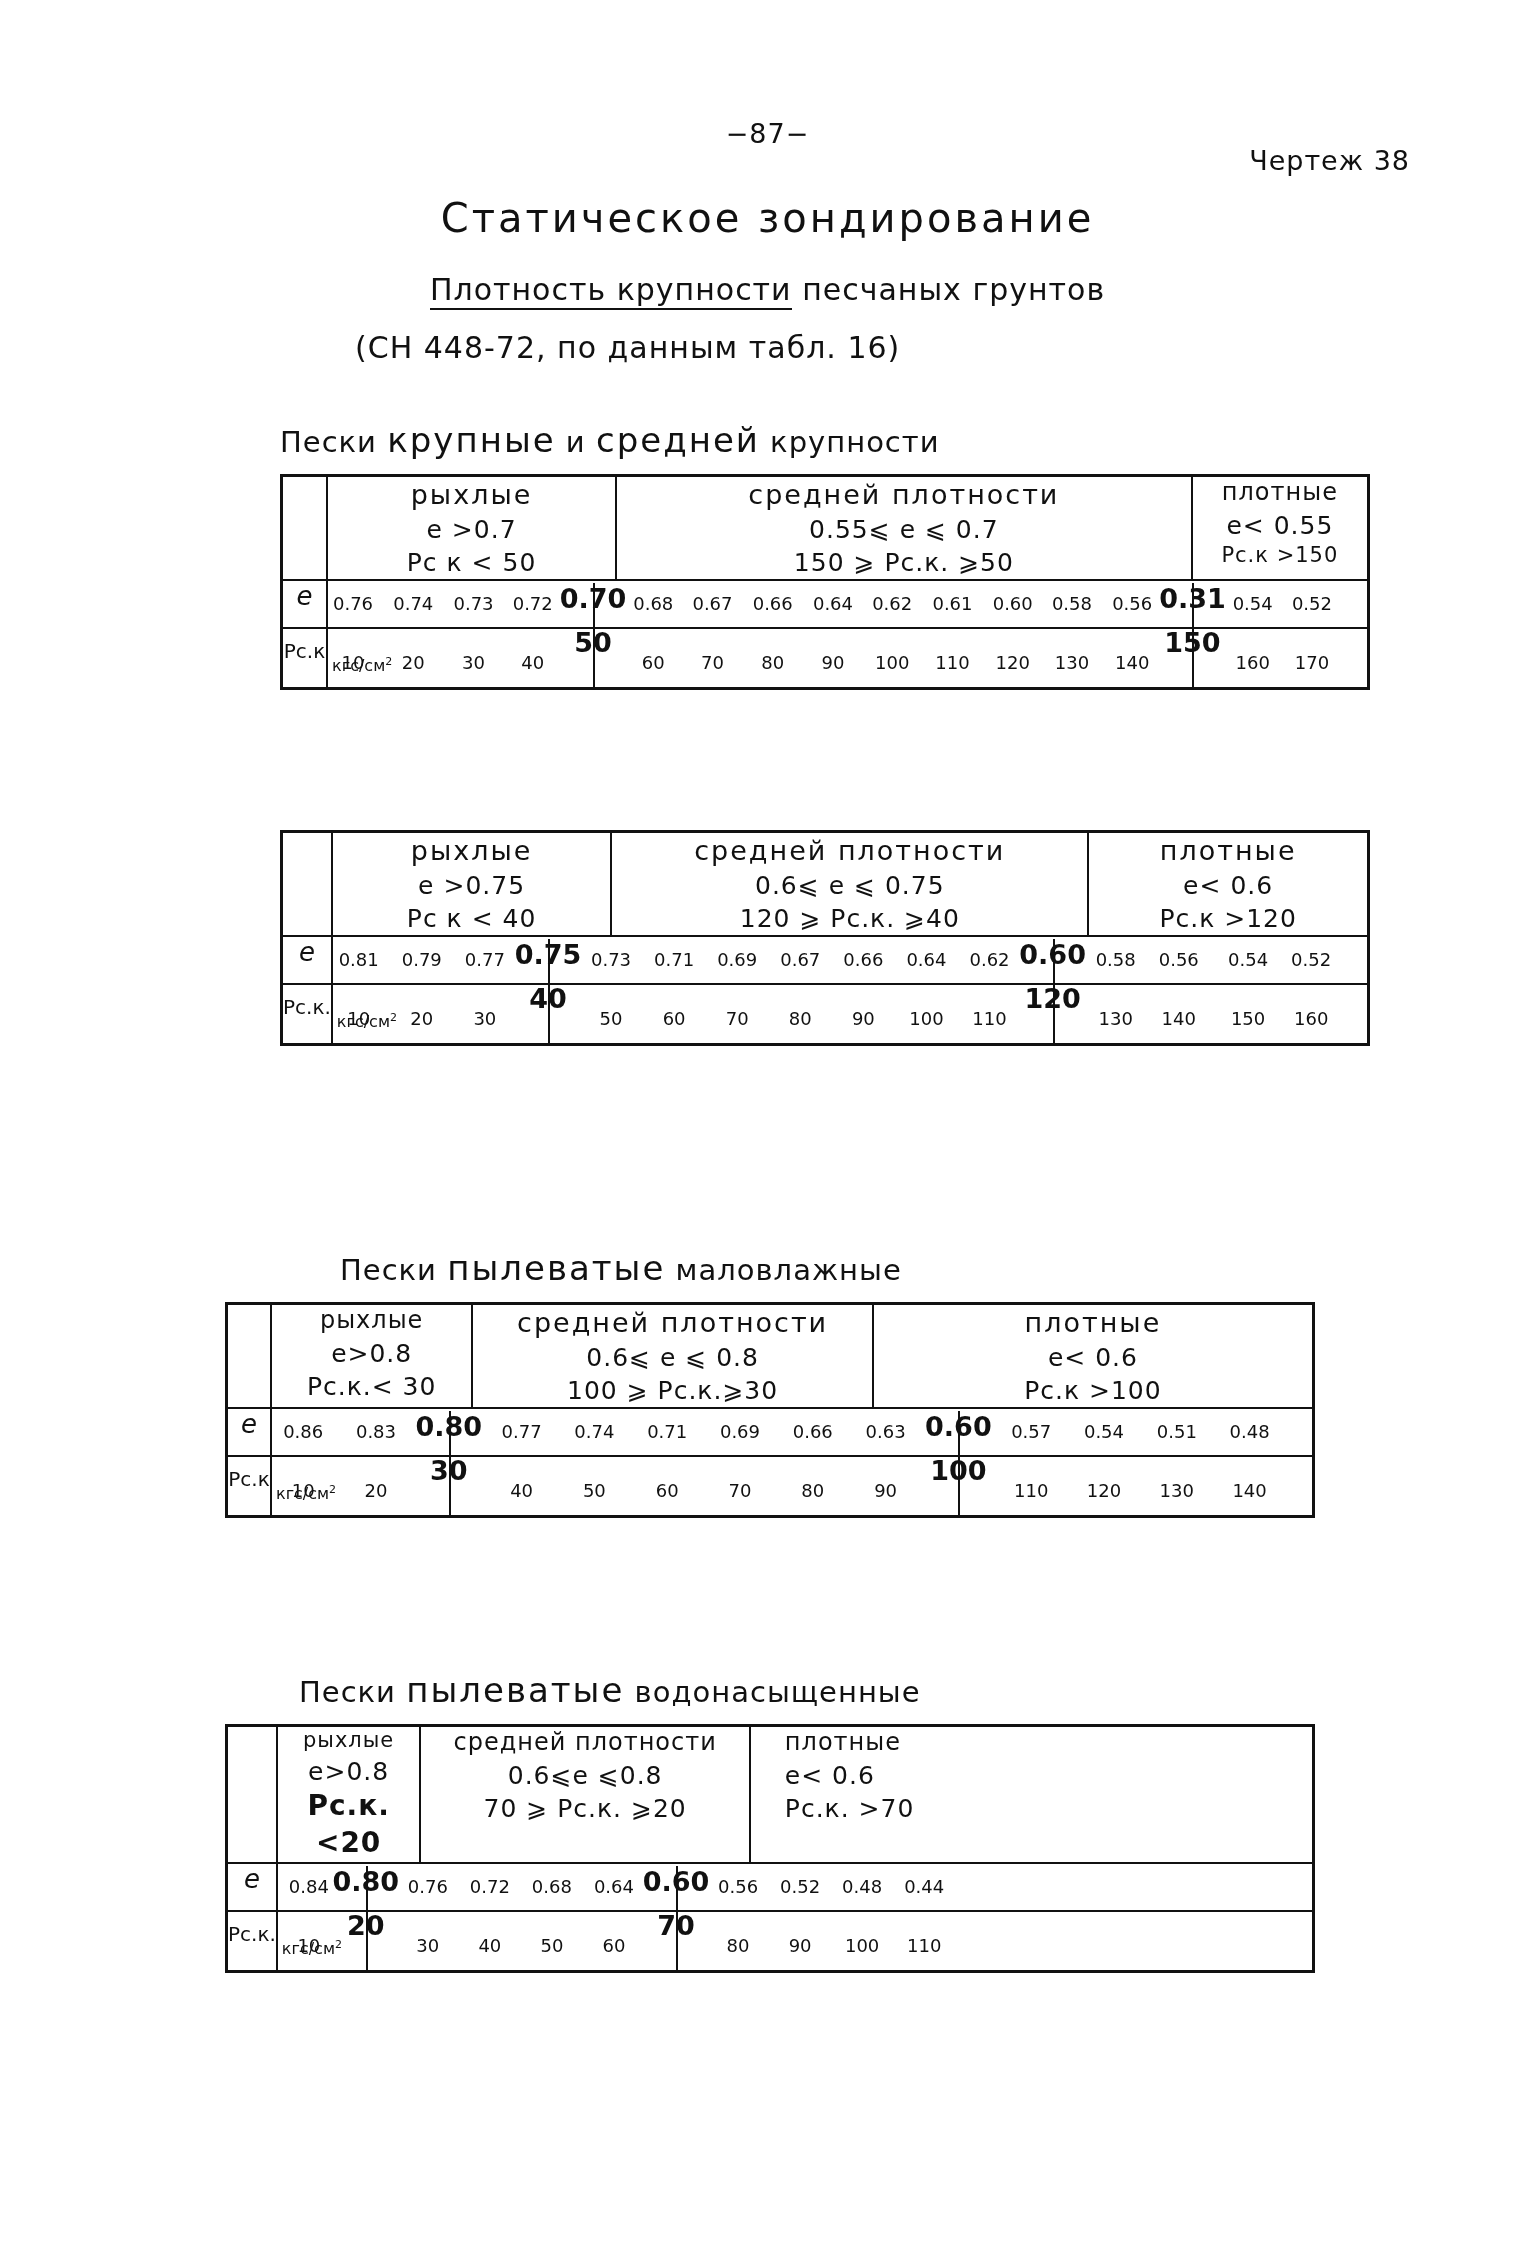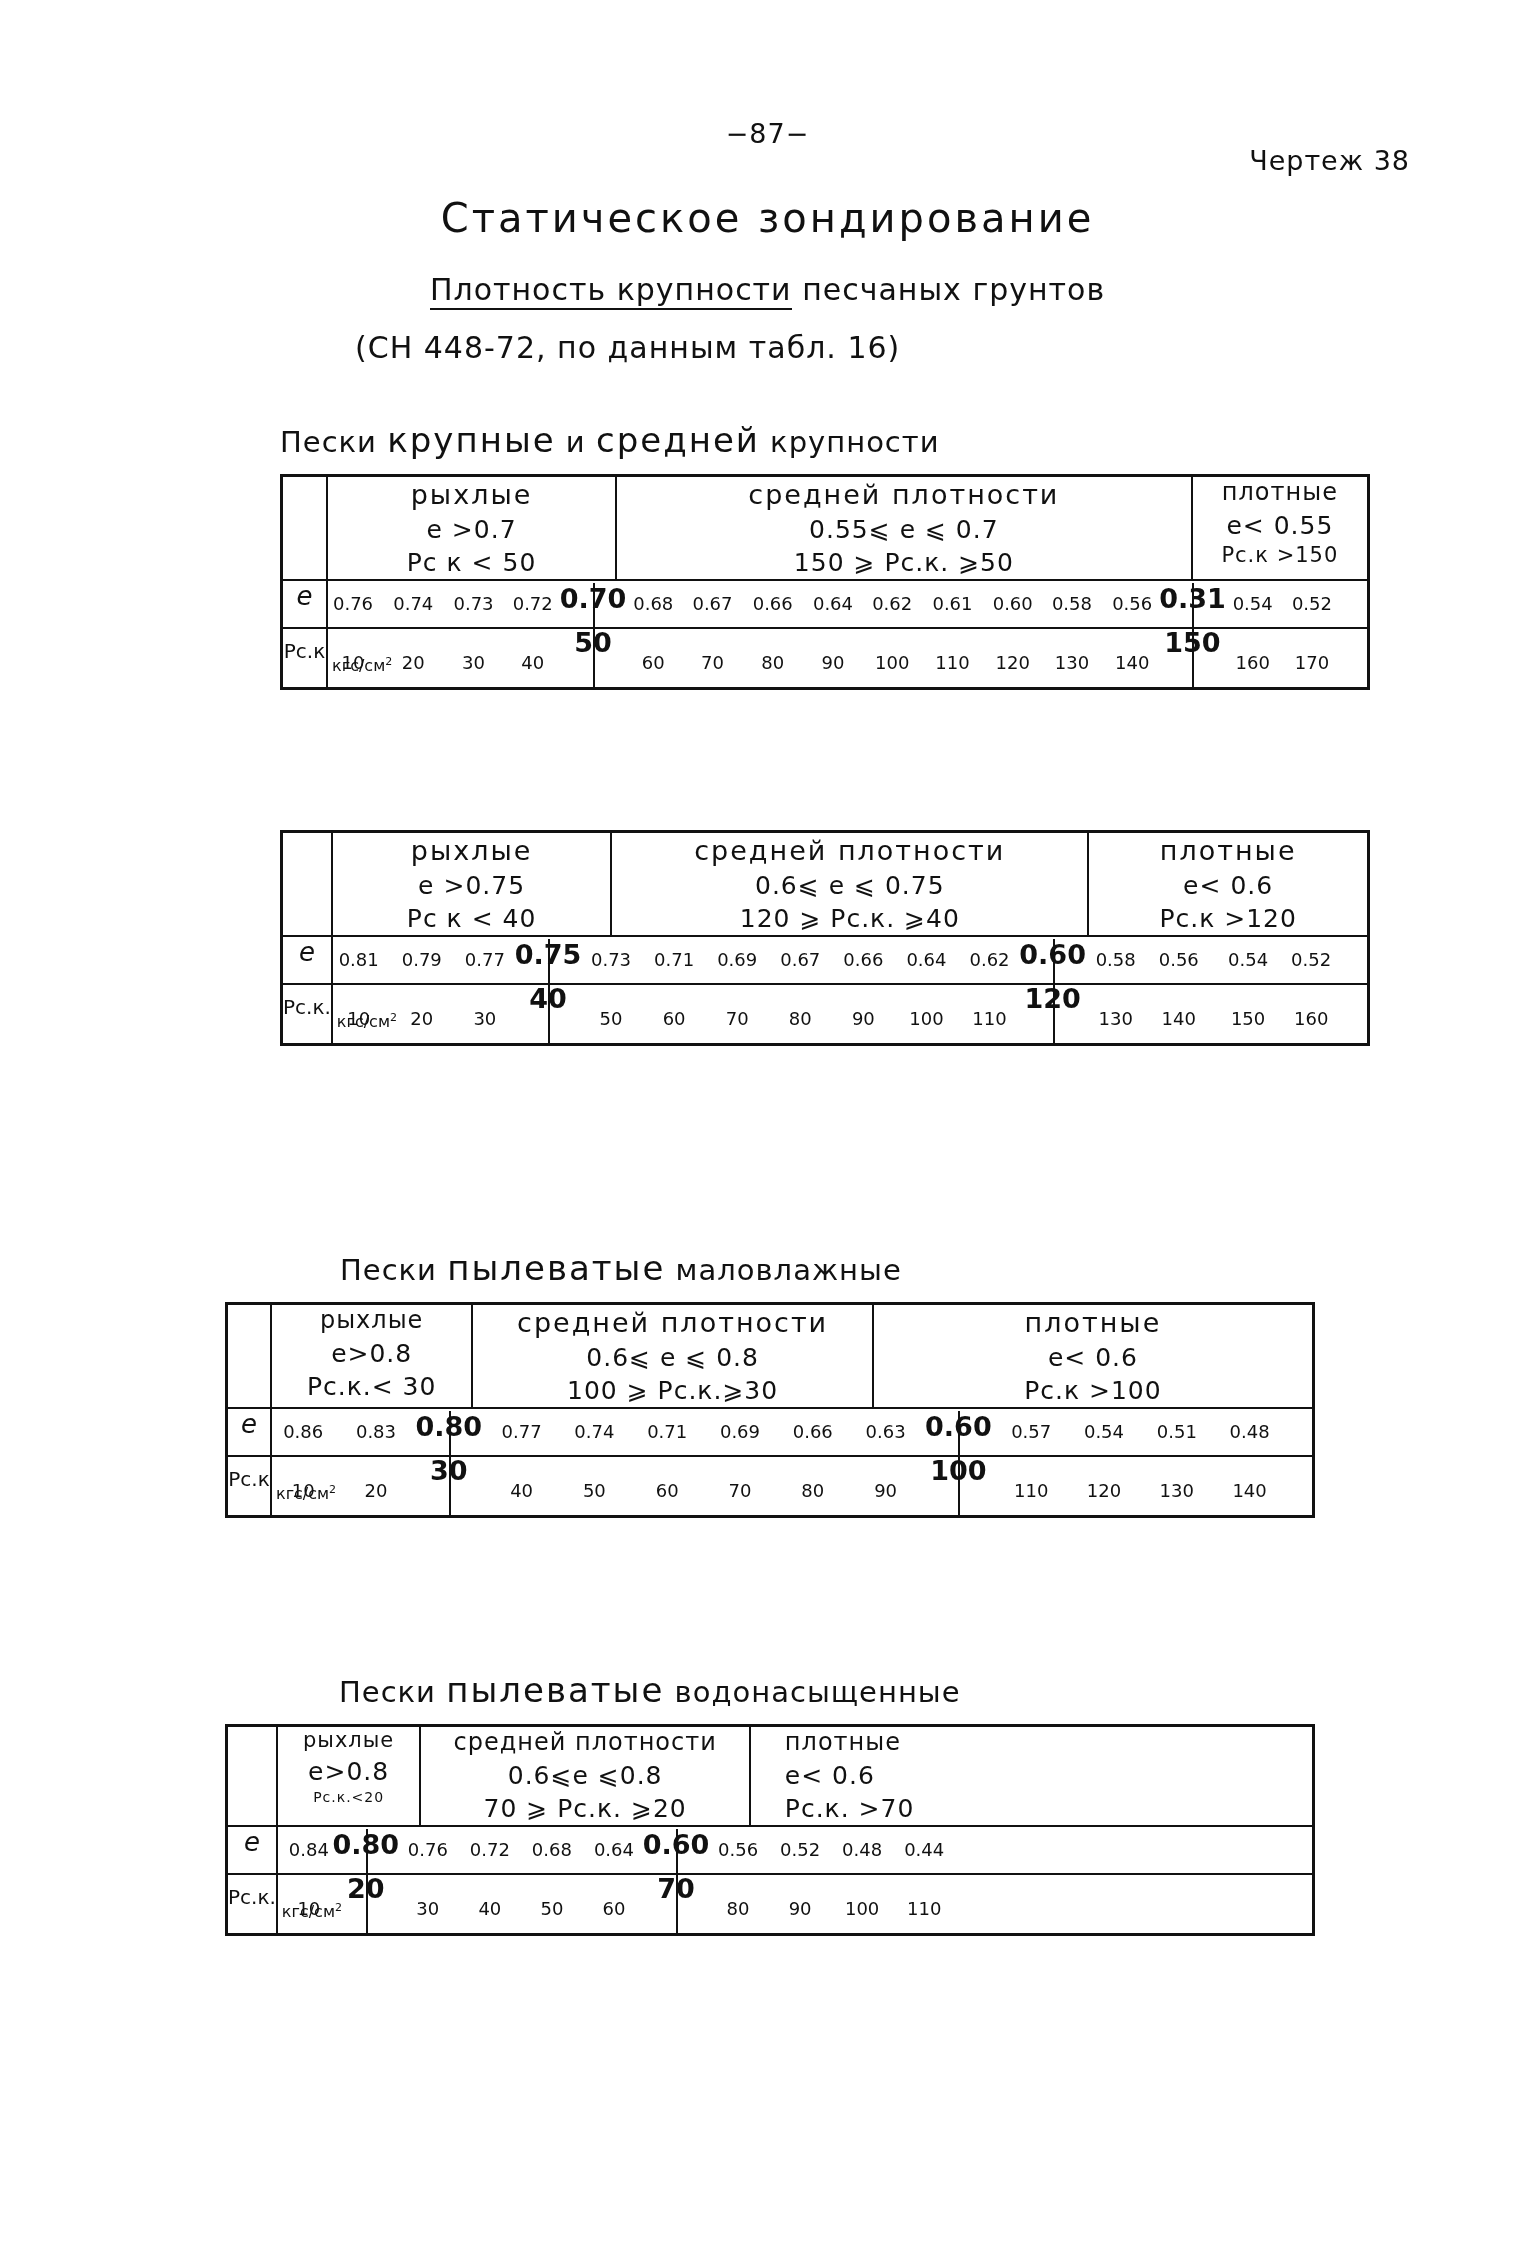--- a/index.html
+++ b/index.html
@@ -374,31 +374,31 @@
           <span class="units">кгс/см<sup>2</sup></span>
           <span class="vline" style="left:17.0%;top:-46px;height:104px;"></span>
           <span class="vline" style="left:66.0%;top:-46px;height:104px;"></span>
         </td>
       </tr>
     </tbody>
       </table>
   </div>
 
   <div class="section" style="top:1670px;left:225px;width:1310px;">
-    <div class="section-heading" style="margin-left:114px;">
+    <div class="section-heading" style="margin-left:74px;">
       <span>Пески  </span><span class="big">пылеватые</span><span> водонасыщенные</span>
     </div>
     <table class="tbl" style="width:1090px;">
       <tbody>
           <tr>
         <td style="width:42px;border:none;border-right:2px solid #111;"></td>
         <td class="cat" style="width:145px;">
           <div class="hd small" style="font-size:21px;">рыхлые</div>
           <div class="ln">e&gt;0.8</div>
-          <div class="ln" style="font-size:14px;">Pс.к.&lt;20</div>
+          <div class="ln" style="font-size:28px;font-weight:bold;">Pс.к.&lt;20</div>
         </td>
         <td class="cat" style="width:340px;">
           <div class="hd small">средней плотности</div>
           <div class="ln">0.6⩽e ⩽0.8</div>
           <div class="ln">70 ⩾ Pс.к. ⩾20</div>
         </td>
         <td class="cat" style="width:555px;text-align:left;padding-left:34px;">
           <div class="hd small">плотные</div>
           <div class="ln">e&lt; 0.6</div>
           <div class="ln">Pс.к. &gt;70</div>

